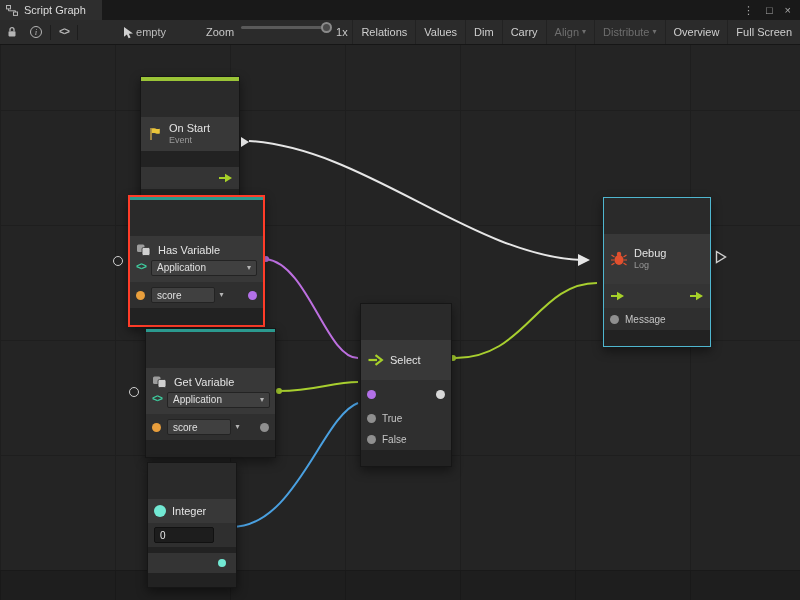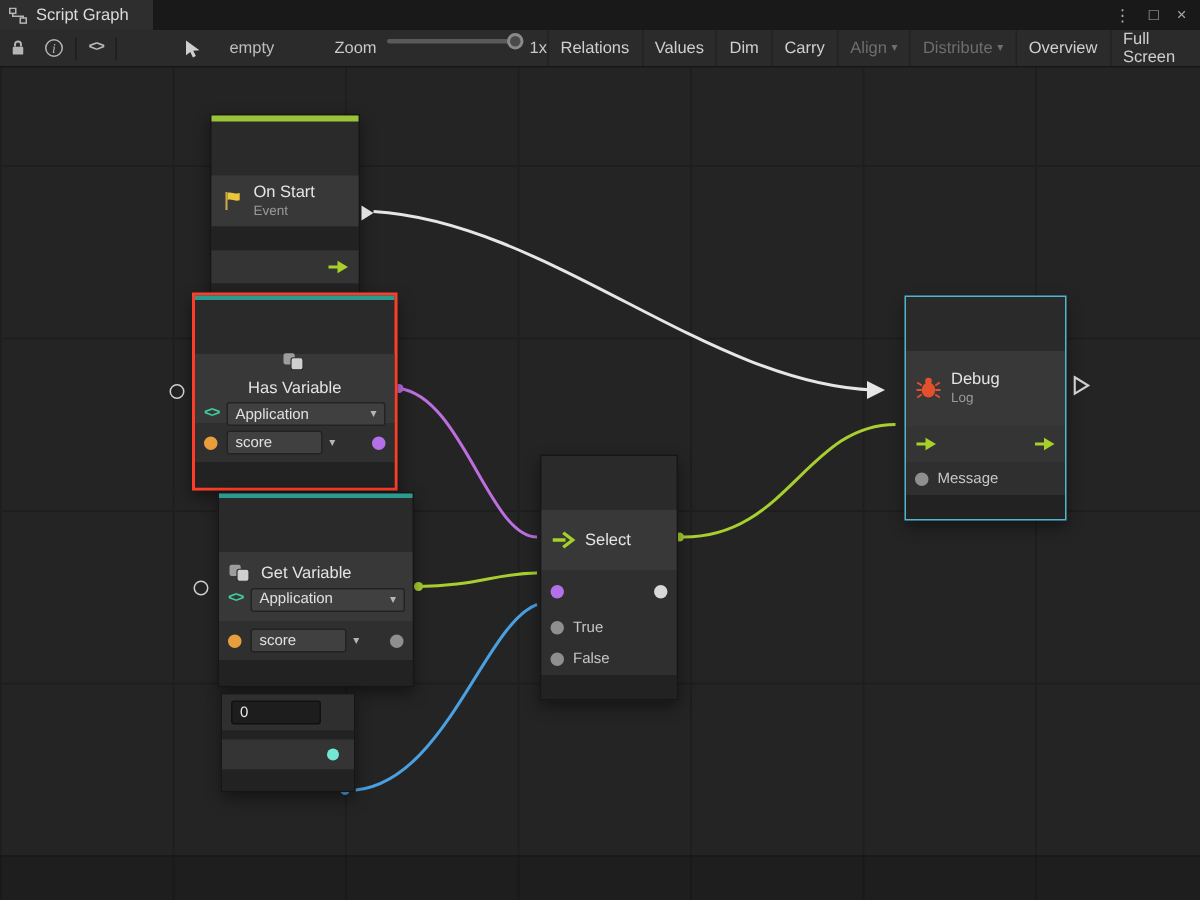--- a/index.html
+++ b/index.html
@@ -12,21 +12,21 @@
   .tab { display:flex; align-items:center; gap:6px; padding:0 16px 0 6px; background:#2e2e2e; color:#dcdcdc; font-size:11px; }
   .win-controls { margin-left:auto; display:flex; align-items:center; gap:12px; padding-right:9px; color:#ababab; font-size:11px; }
   .win-controls span { cursor:default; }
 
   
   .toolbar { position:absolute; top:20px; left:0; width:800px; height:25px; background:#2b2b2b; border-bottom:1px solid #161616; display:flex; align-items:center; font-size:11px; color:#c8c8c8; }
   .tbicon { display:flex; align-items:center; justify-content:center; padding:0 6px; height:100%; }
   .sep { width:1px; height:15px; background:#1d1d1d; margin:0 2px; }
   .info-circle { display:inline-block; width:12px; height:12px; border:1px solid #b5b5b5; border-radius:50%; color:#b5b5b5; font-size:9px; line-height:11px; text-align:center; font-family:"Liberation Serif", serif; font-style:italic; }
   .code-glyph { color:#b8b8b8; font-family:"Liberation Mono", monospace; font-size:10px; font-weight:bold; letter-spacing:-1px; }
-  .empty-group { display:flex; align-items:center; gap:18px; margin-left:42px; color:#bdbdbd; }
+  .empty-group { display:flex; align-items:center; gap:1px; margin-left:42px; color:#bdbdbd; }
   .zoom-group { display:flex; align-items:flex-start; gap:7px; margin-left:40px; }
   .slider-track { position:relative; width:88px; height:3px; background:#5a5a5a; border-radius:2px; }
   .slider-knob { position:absolute; right:-3px; top:-4px; width:11px; height:11px; border-radius:50%; background:#4a4a4a; border:2px solid #8a8a8a; }
   .tb-buttons { margin-left:auto; display:flex; align-items:stretch; height:100%; }
   .tb-btn { display:flex; align-items:center; gap:3px; padding:0 8px; border-left:1px solid #222222; color:#cfcfcf; }
   .tb-btn.disabled { color:#6e6e6e; }
   .caret { font-size:8px; line-height:1; }
 
   
   .canvas { position:absolute; top:45px; left:0; width:800px; height:555px; overflow:hidden;
@@ -181,21 +181,21 @@
             <path d="M7 0.8 L14 5 L7 9.2 Z" fill="#a7d129"></path>
           </svg>
       </div>
       <div class="foot" style="height:8px;"></div>
       <div class="tri-out-filled" style="top:60px; right:-10px;"></div>
     </div>
 
     <div class="node" style="left:128px; top:150px; width:137px; border:2px solid #ff3c28;">
       <div class="strip" style="height:3px; background:#2b9a8f;"></div>
       <div class="head" style="height:46px; flex-direction:column; align-items:stretch; justify-content:center; gap:3px; padding:4px 6px;">
-        <div style="display:flex; align-items:center; gap:5px;flex-direction:column;">
+        <div style="display:flex; align-items:center; gap:5px;">
           <svg width="17" height="14" viewBox="0 0 17 14">
               <rect x="1" y="1.5" width="7.5" height="7.5" rx="1.5" fill="#9d9d9d"></rect>
               <rect x="6" y="4.5" width="8" height="8" rx="1.5" fill="#cfcfcf" stroke="#2f2f2f" stroke-width="0.8"></rect>
             </svg>
           <span class="title">Has Variable</span>
         </div>
         <div style="display:flex; align-items:center; gap:5px;">
           <span class="code-glyph" style="color:#3ecfa0;">&lt;&gt;</span>
           <span class="dd">
             <span>Application</span>
@@ -262,20 +262,24 @@
         <span class="portlabel">True</span>
       </div>
       <div class="row portrow" style="height:21px;">
         <span class="dot gray"></span>
         <span class="portlabel">False</span>
       </div>
       <div class="foot" style="height:16px;"></div>
     </div>
 
     <div class="node" style="left:147px; top:417px; width:90px;">
+      <div class="head" style="height:24px;">
+        <span class="dot cyan" style="width:12px; height:12px;"></span>
+        <span class="title">Integer</span>
+      </div>
       <div class="row portrow" style="height:24px;">
         <span class="field">0</span>
       </div>
       <div class="gap" style="height:6px;"></div>
       <div class="row" style="height:20px; justify-content:flex-end;">
         <span class="dot cyan" style="width:8px; height:8px; margin-right:4px;"></span>
       </div>
       <div class="foot" style="height:14px;"></div>
     </div>
 

